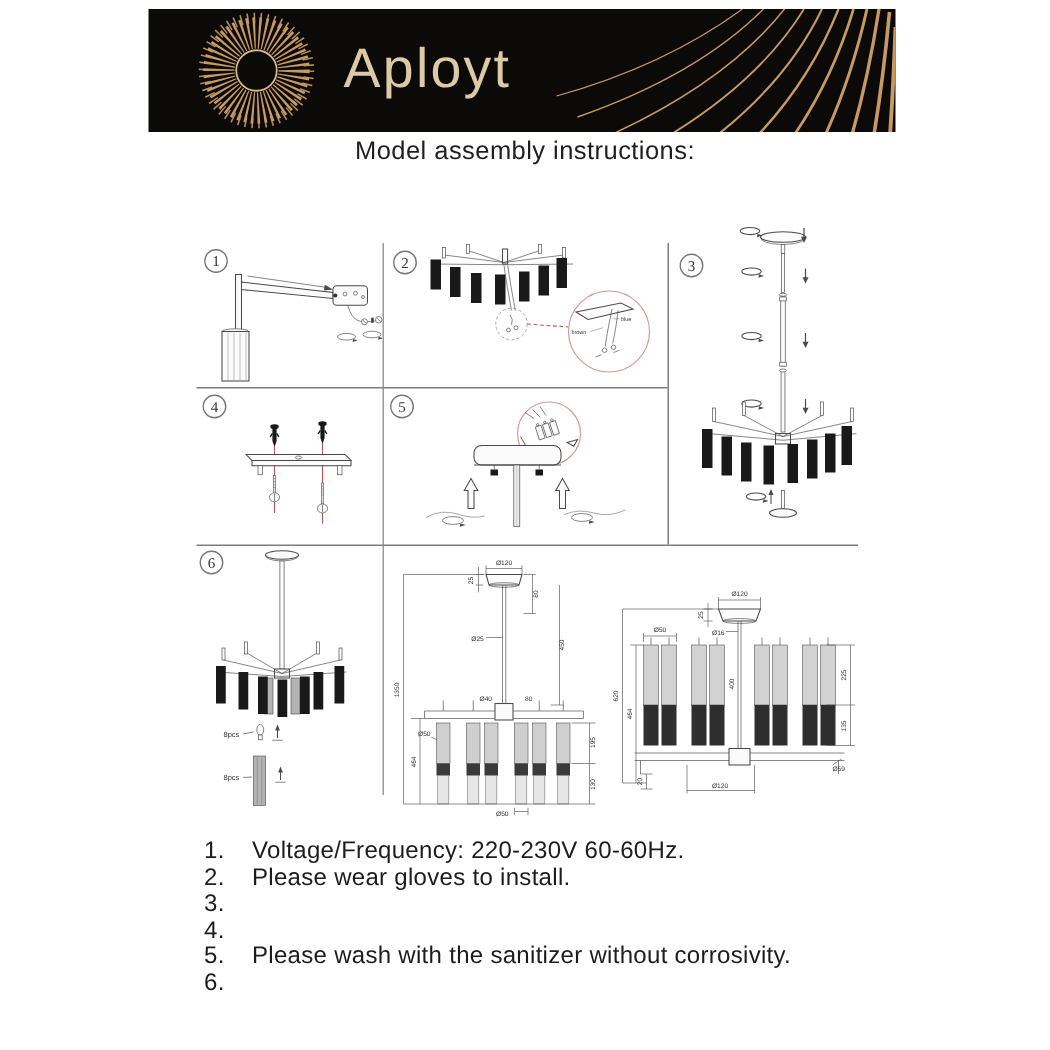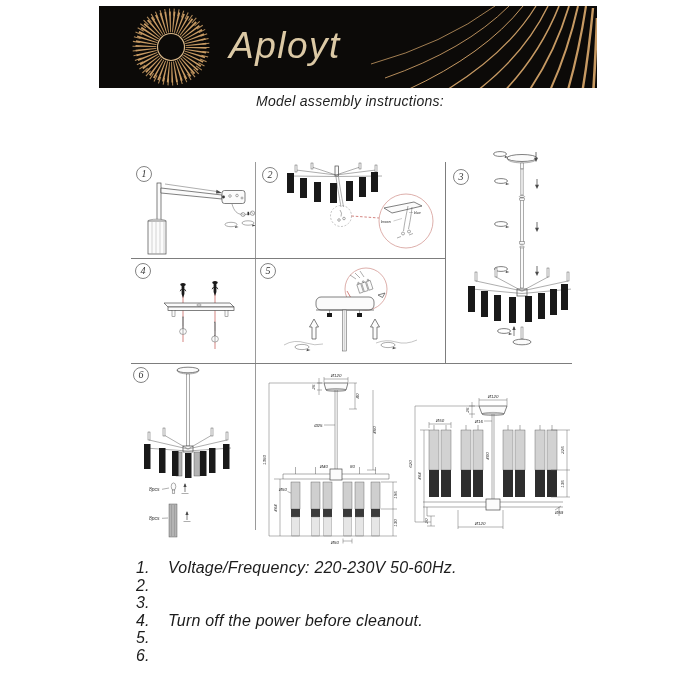--- a/index.html
+++ b/index.html
@@ -1,26 +1,26 @@
 <!DOCTYPE html>
 <html><head>
 <meta charset="utf-8">
 <style>
   html,body{margin:0;padding:0;background:#fff;}
   .page{position:relative;width:612px;height:700px;background:#ffffff;overflow:hidden;
-        font-family:"Liberation Sans",sans-serif;font-style:italic;}
+        font-family:"Liberation Sans",sans-serif;}
   
   .banner{position:absolute;left:99px;top:6px;width:498px;height:82px;background:#0c0a08;overflow:hidden;}
   .sunburst{position:absolute;left:24px;top:1px;}
   .rays{position:absolute;right:0;top:0;}
   .brand{position:absolute;left:130px;top:19px;font-size:37px;letter-spacing:1.5px;
          color:#dcc9a5;font-family:"Liberation Sans",sans-serif;}
   
   .title-block{position:absolute;left:0;top:92px;width:700px;text-align:center;color:#1e1e1e;}
-  .title-block div{font-size:14px;line-height:18px;letter-spacing:.3px;}
+  .title-block div{font-size:17px;line-height:18px;letter-spacing:.3px;}
   
   .gline{position:absolute;background:#7d7d7d;}
   
   .panel{position:absolute;margin:0;padding:0;}
   .ln{stroke:#4a4a4a;stroke-width:.7;fill:none}
   .lnt{stroke:#4a4a4a;stroke-width:.45;fill:none}
   .fl{fill:#fbfbfb;stroke:#4a4a4a;stroke-width:.7}
   .flt{fill:#fbfbfb;stroke:#4a4a4a;stroke-width:.45}
   .blk{fill:#191919}
   .gry{fill:#b3b3b3;stroke:#555;stroke-width:.45}
@@ -517,33 +517,34 @@
         <line x1="327" y1="146" x2="327" y2="165" class="dim"></line>
         <line x1="372" y1="146" x2="372" y2="165" class="dim"></line>
         <text x="349" y="161" text-anchor="middle" class="dt">Ø120</text>
       </g>
     </svg>
   </figure>
 
   <div class="instructions">
     <div class="irow">
       <span class="inum">1.</span>
-      <span class="itxt">Voltage/Frequency: 220-230V 50-60Hz.</span>
+      <span class="itxt">Voltage/Frequency: 220-230V 60-60Hz.</span>
     </div>
     <div class="irow">
       <span class="inum">2.</span>
+      <span class="itxt">Please wear gloves to install.</span>
     </div>
     <div class="irow">
       <span class="inum">3.</span>
     </div>
     <div class="irow">
       <span class="inum">4.</span>
-      <span class="itxt">Turn off the power before cleanout.</span>
     </div>
     <div class="irow">
       <span class="inum">5.</span>
+      <span class="itxt">Please wash with the sanitizer without corrosivity.</span>
     </div>
     <div class="irow">
       <span class="inum">6.</span>
     </div>
   </div>
 
 </div>
 
 </body></html>

